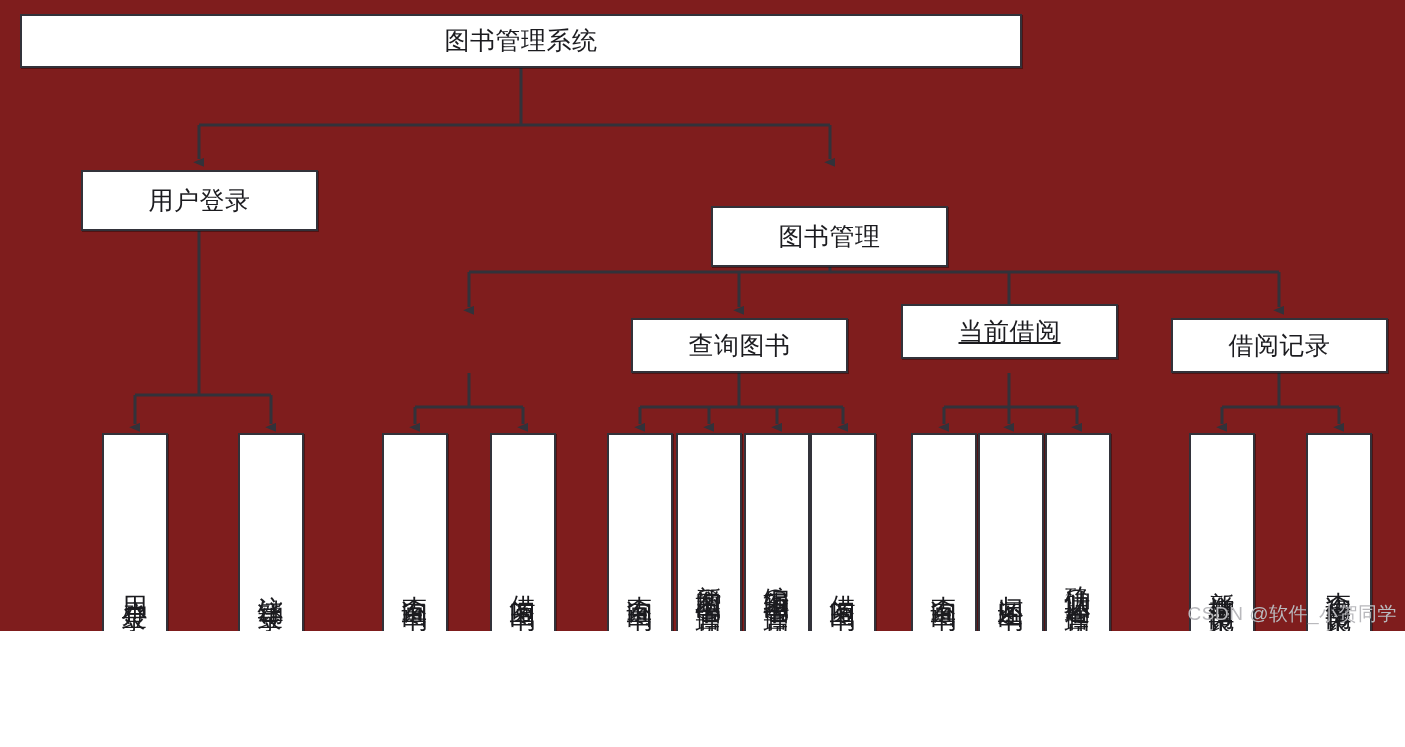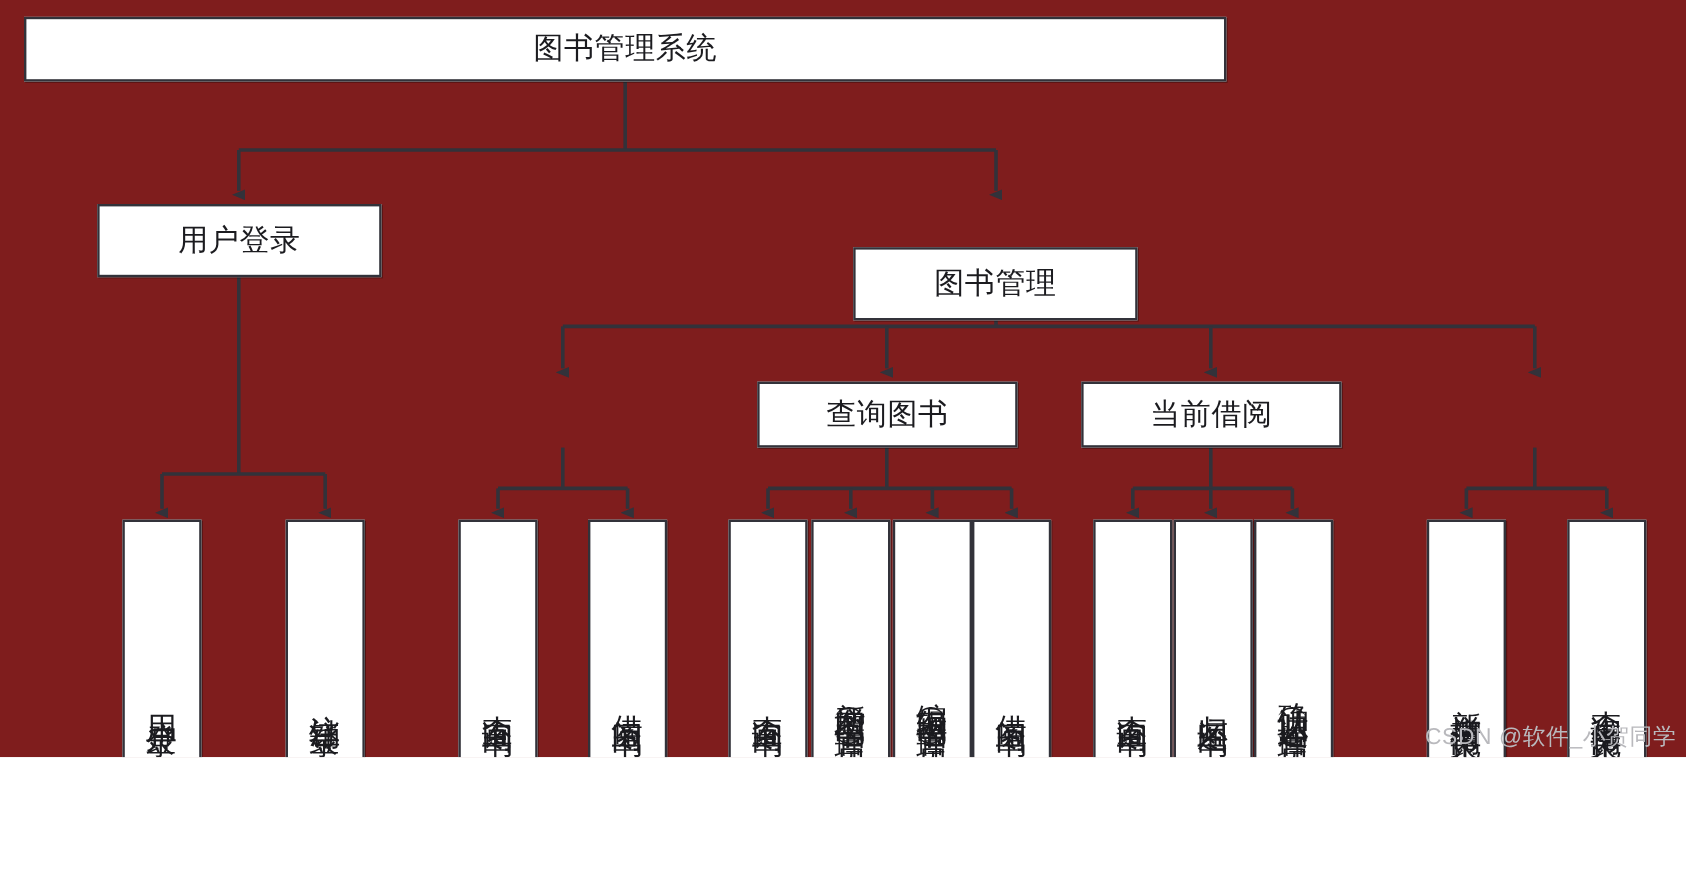--- a/index.html
+++ b/index.html
@@ -135,22 +135,25 @@
   <div class="node horiz" style="left:81px; top:170px; width:237px; height:61px;">
     <span class="lbl">用户登录</span>
   </div>
   <div class="node horiz" style="left:711px; top:162px; width:237px; height:61px;margin-top:44px;">
     <span class="lbl">图书管理</span>
   </div>
 
   <div class="node horiz" style="left:631px; top:318px; width:217px; height:55px;">
     <span class="lbl">查询图书</span>
   </div>
-  <div class="node horiz" style="left:901px; top:318px; width:217px; height:55px;">
+  <div class="node horiz" style="left:901px; top:304px; width:217px; height:55px;text-decoration:underline;">
     <span class="lbl">当前借阅</span>
+  </div>
+  <div class="node horiz" style="left:1171px; top:318px; width:217px; height:55px;">
+    <span class="lbl">借阅记录</span>
   </div>
 
   <div class="node vert" style="left:102px; top:433px; width:66px; height:300px;">
     <span class="lbl">用户登录</span>
   </div>
   <div class="node vert" style="left:238px; top:433px; width:66px; height:300px;">
     <span class="lbl">注销登录</span>
   </div>
 
   <div class="node vert" style="left:382px; top:433px; width:66px; height:300px;">

